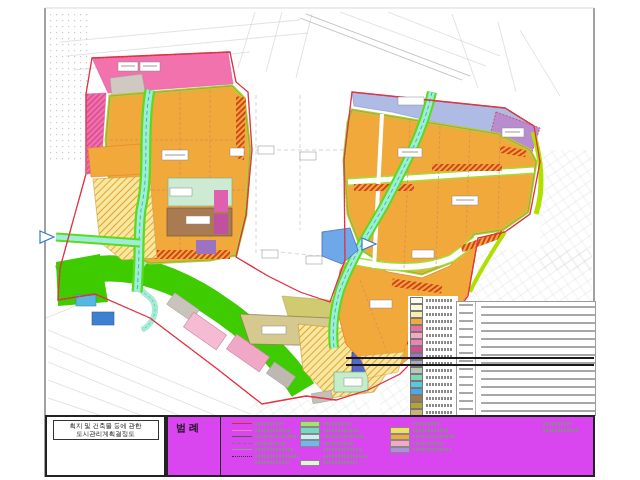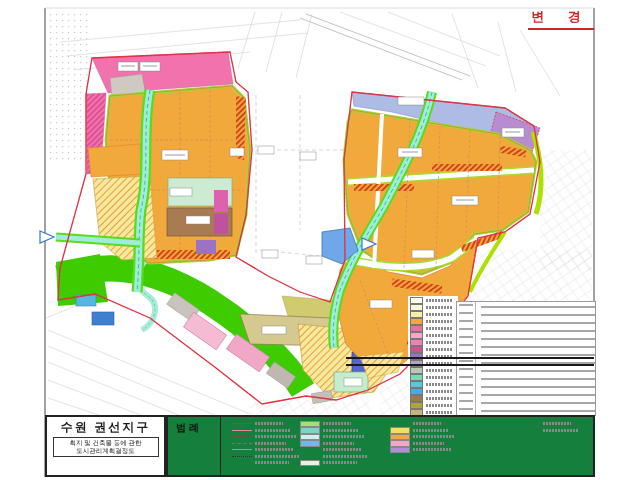--- a/index.html
+++ b/index.html
@@ -34,21 +34,21 @@
   #scaleTicks{position:absolute;left:0;top:26px;width:86px;height:3px;
             background:repeating-linear-gradient(90deg,#555 0 1px,transparent 1px 28px);}
   #north{position:absolute;left:60px;top:-2px;width:24px;height:22px;border:1px solid #666;background:#fff;
          display:flex;align-items:center;justify-content:center;color:#555;font-size:14px;}
   
   #titleBlock{position:absolute;left:45px;top:415px;width:121px;height:62px;background:#fff;
               border:2px solid #222;box-sizing:border-box;text-align:center;}
   #titleBlock .t{font-size:12px;font-weight:bold;letter-spacing:2px;color:#1a1a1a;line-height:14px;margin-top:3px;}
   #titleBlock .sub{margin:3px auto 0;width:104px;border:1px solid #333;font-size:6.5px;
                    color:#222;line-height:8px;padding:1px 0;}
-  #legendStrip{position:absolute;left:166px;top:415px;width:429px;height:62px;background:#15803d;
+  #legendStrip{position:absolute;left:166px;top:415px;width:429px;height:62px;background:#d946ef;
                border:2px solid #222;box-sizing:border-box;}
   #legendTitleCell{position:absolute;left:0;top:0;width:52px;height:58px;border-right:1.5px solid #222;}
   #legendTitleCell span{display:block;margin:4px 0 0 8px;font-size:10px;font-weight:bold;color:#111;letter-spacing:3px;}
   .lgGroup{position:absolute;top:4px;}
   .lgGroup .row{display:flex;align-items:center;height:5.5px;margin-bottom:1px;}
   .sym{width:20px;flex:none;margin-right:3px;display:flex;align-items:center;}
   .sym i{display:block;width:100%;}
 </style>
 </head>
 <body>
@@ -244,21 +244,20 @@
   <g stroke="#9a9a9a" stroke-width="1">
     <line x1="121" y1="66" x2="135" y2="66"></line>
         <line x1="143" y1="66" x2="157" y2="66"></line>
     <line x1="165" y1="155" x2="185" y2="155"></line>
         <line x1="402" y1="152" x2="418" y2="152"></line>
     <line x1="456" y1="200" x2="474" y2="200"></line>
         <line x1="505" y1="132" x2="520" y2="132"></line>
   </g>
 </svg>
 
-<div id="change">변 경</div>
 
 <div id="mapLegend">
       <div class="row">
         <span class="sw" style="background: rgb(255, 255, 240);"></span>
         <span class="fk" style="width: 26px;"></span>
       </div>
       <div class="row">
         <span class="sw" style="background: rgb(253, 247, 216);"></span>
         <span class="fk" style="width: 26px;"></span>
       </div>
@@ -335,21 +334,20 @@
 <div class="xline" style="top:364px"></div>
 
 <div id="scaleWrap">
   <span id="scaleTxt" class="fk"></span>
   <div id="scaleBar"></div>
   <div id="scaleTicks"></div>
   <div id="north">↑</div>
 </div>
 
 <div id="titleBlock">
-  <div class="t">수원 권선지구</div>
   <div class="sub">
     <div>획지 및 건축물 등에 관한</div>
     <div>도시관리계획결정도</div>
   </div>
 </div>
 
 <div id="legendStrip">
   <div id="legendTitleCell">
     <span>범례</span>
   </div>

